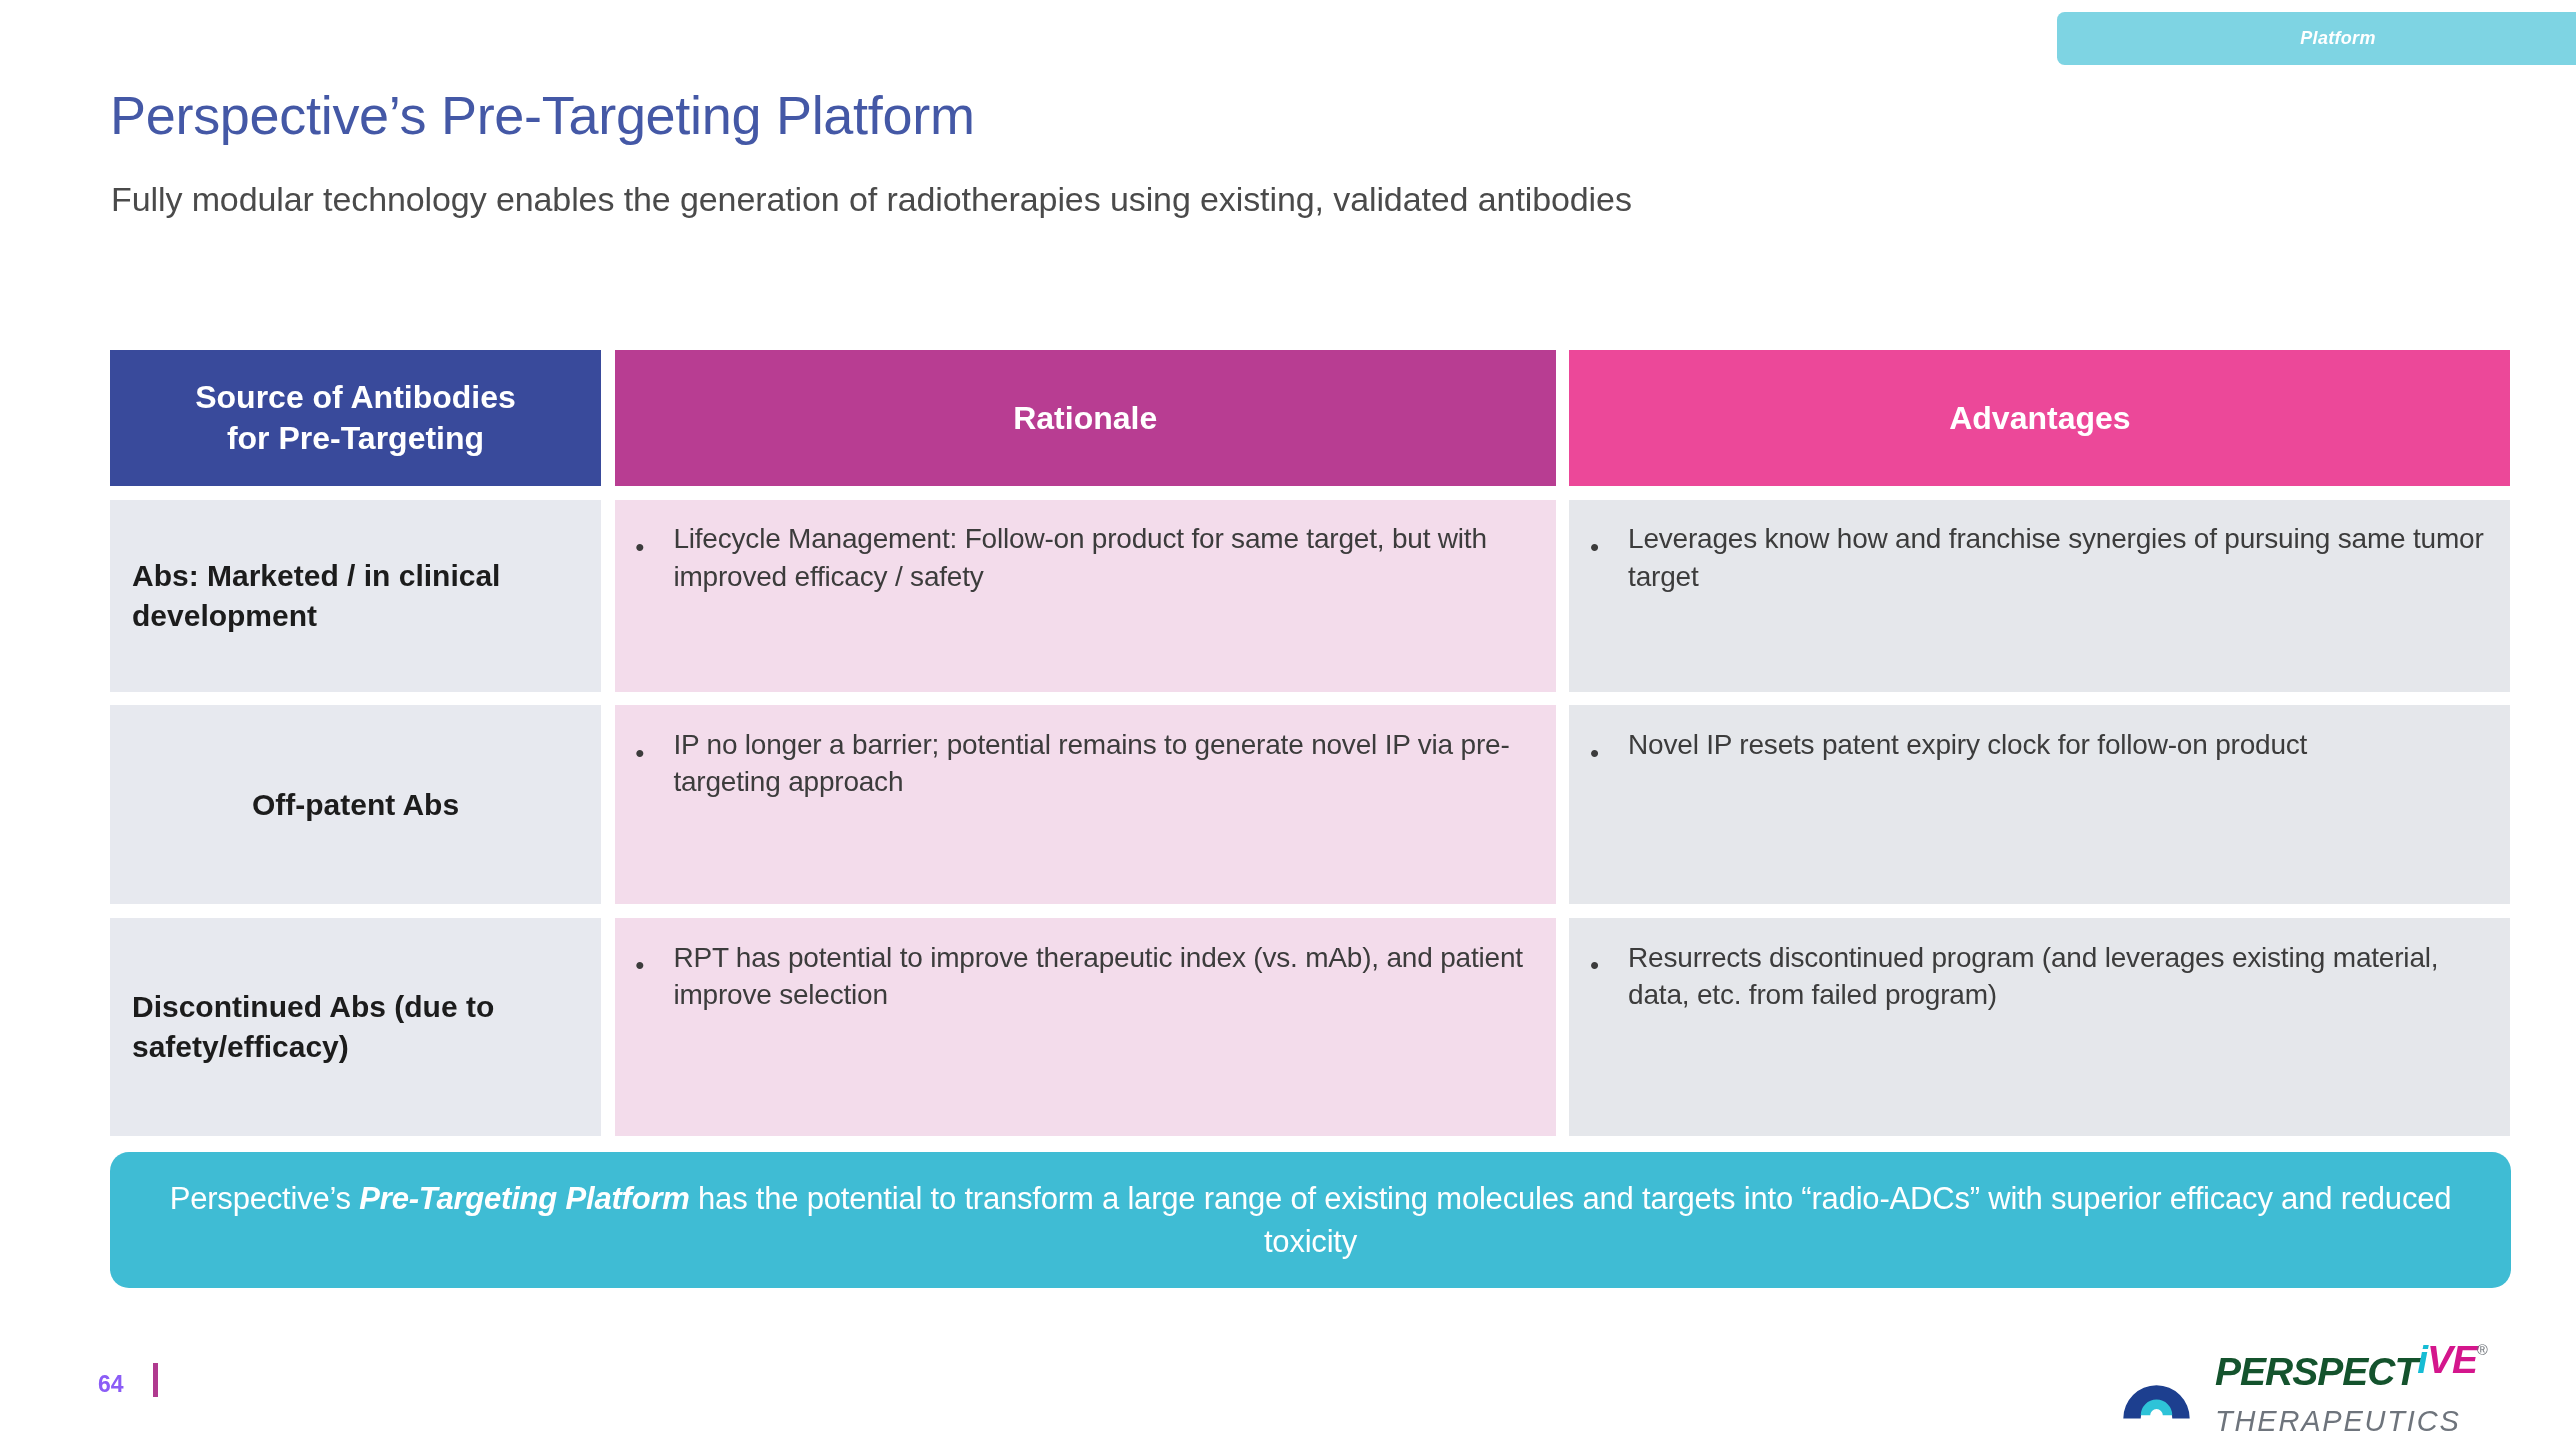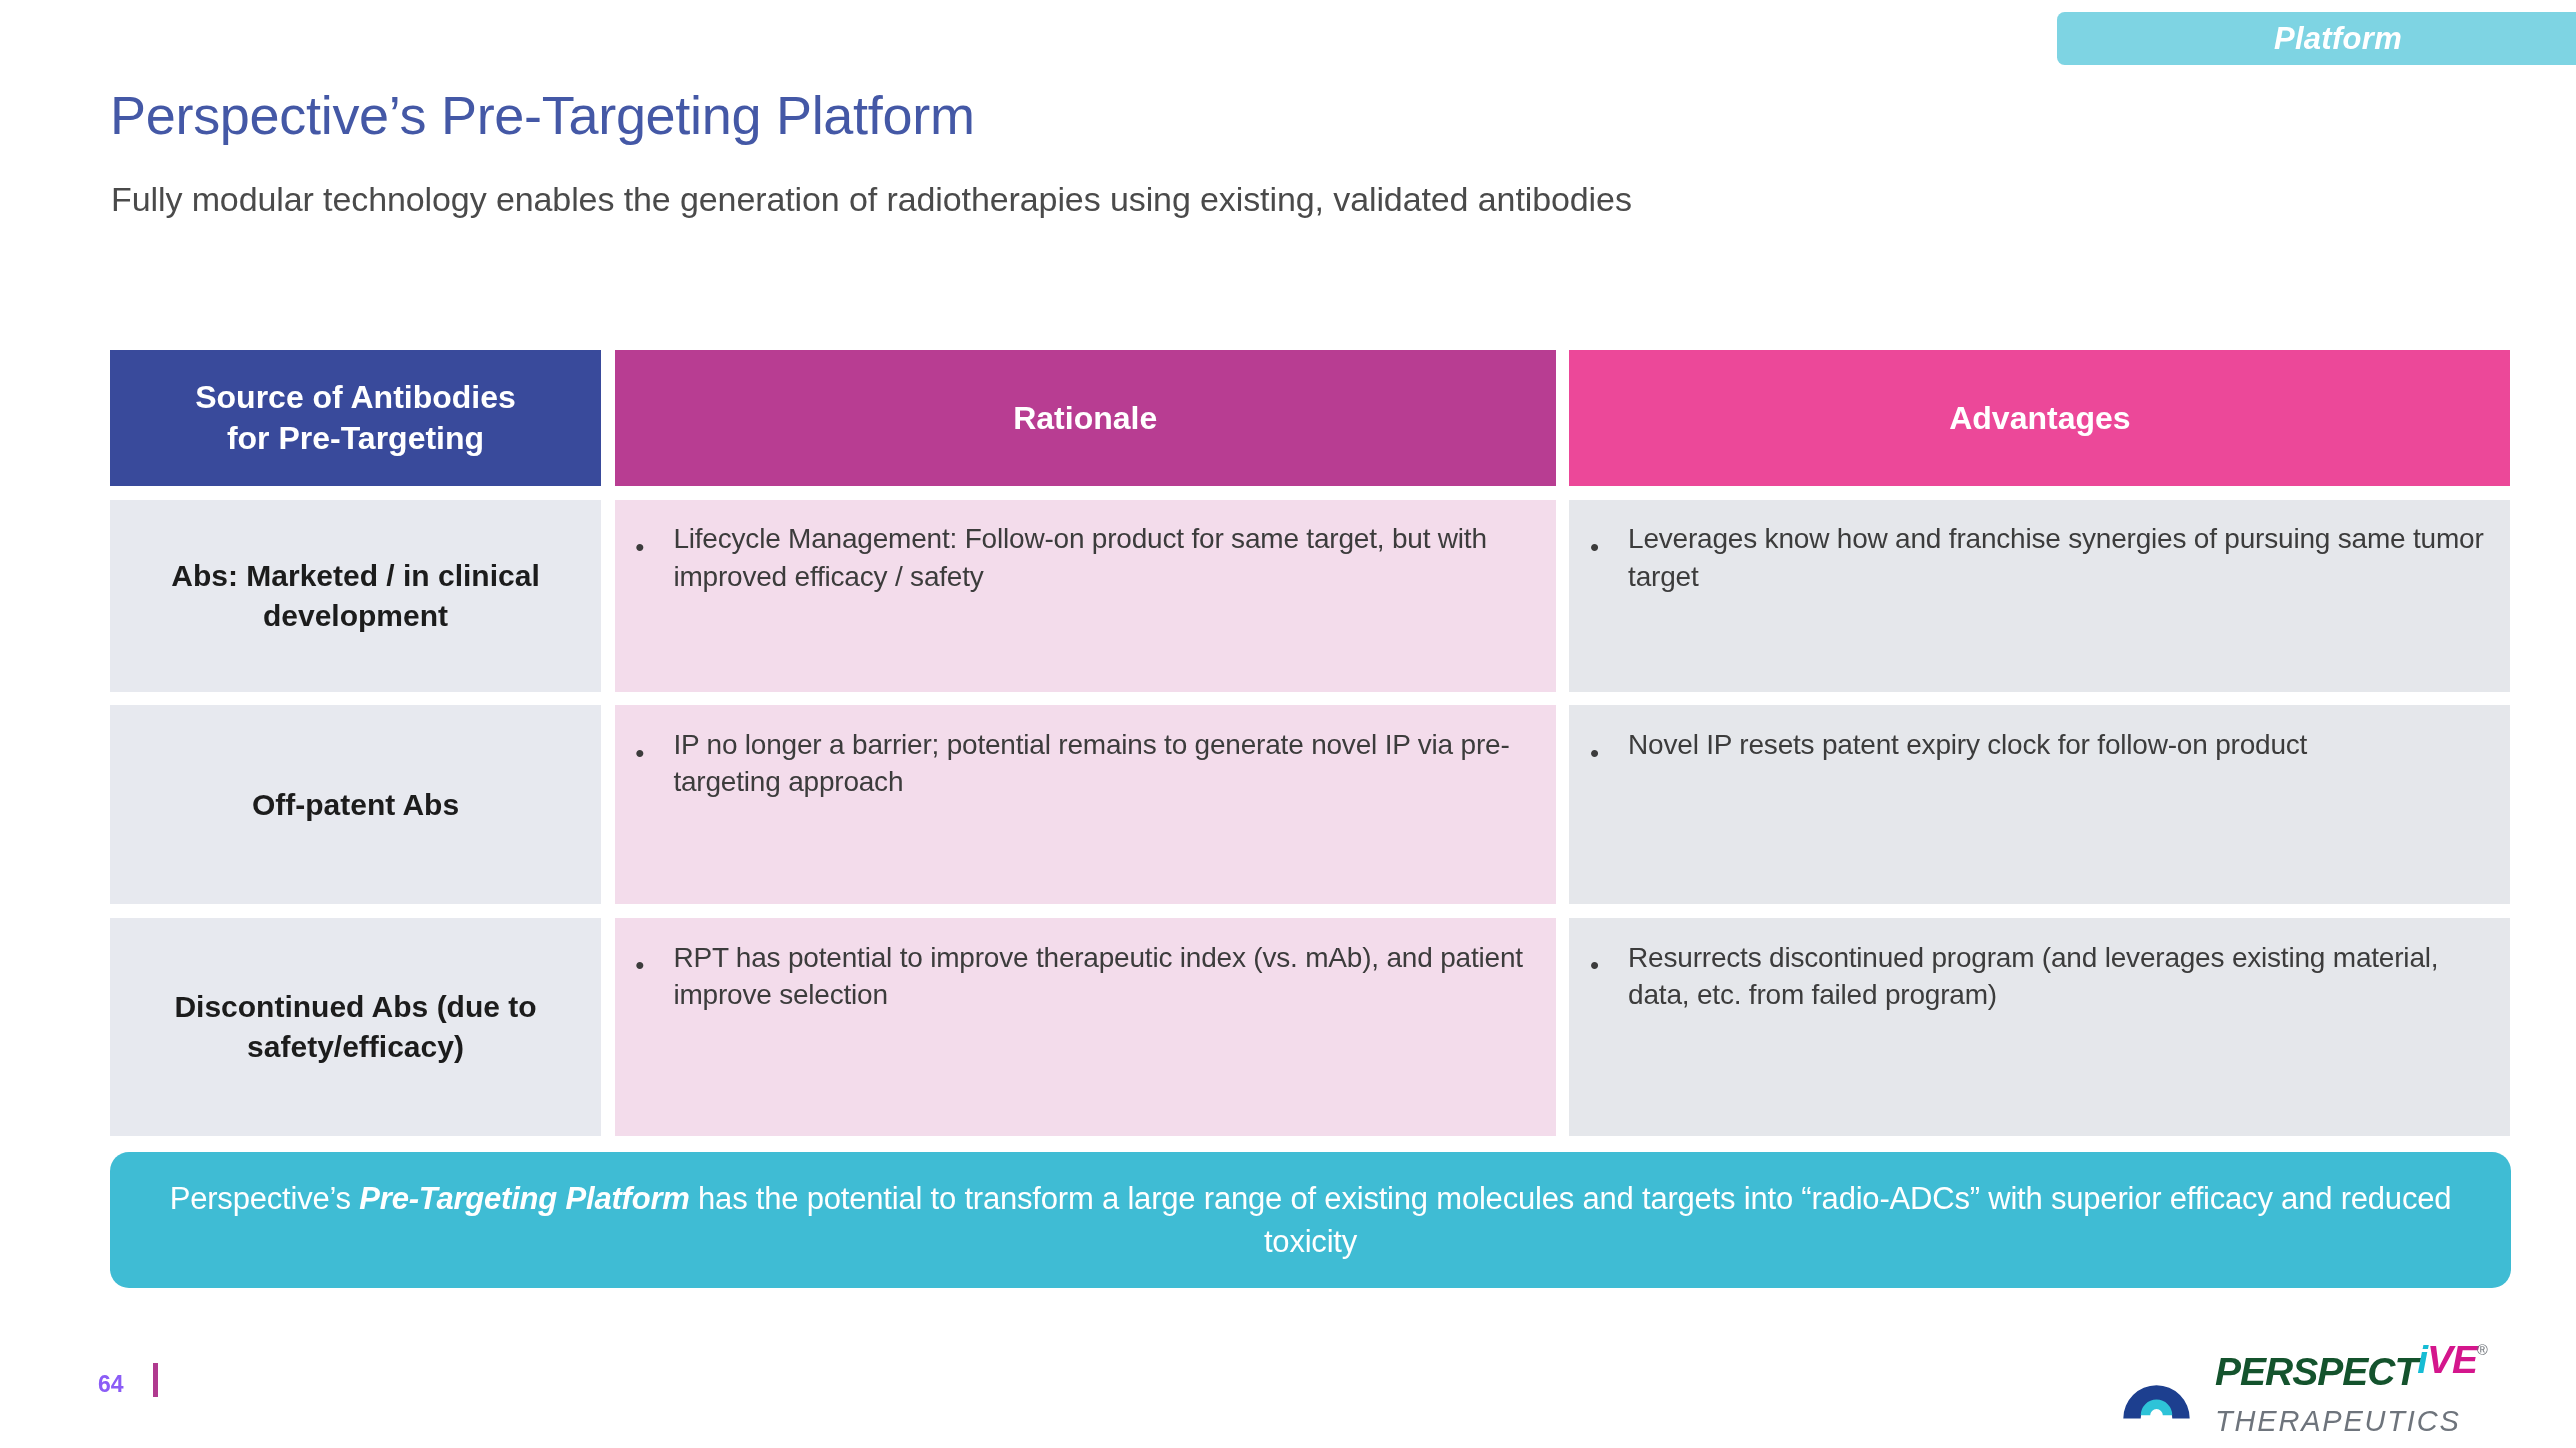--- a/index.html
+++ b/index.html
@@ -27,21 +27,21 @@
     width: 526px;
     height: 53px;
     background: #7ed4e3;
     border-radius: 7.7px;
     display: flex;
     align-items: center;
     justify-content: center;
   }
   .platform-badge-label {
     color: #ffffff;
-    font-size: 31px;
+    font-size: 18px;
     font-weight: bold;
     font-style: italic;
     letter-spacing: 0.3px;
     margin-left: 36px;
   }
 
   
   .title {
     position: absolute;
     left: 110px;
@@ -98,21 +98,21 @@
   .hdr-source    { background: #394a9b; }
   .hdr-rationale { background: #b83d92; }
   .hdr-advantage { background: #ec4899; }
 
   
   .cell-label {
     background: #e7e9ef;
     display: flex;
     align-items: center;
     justify-content: center;
-    text-align: center;
+    text-align: left;
     color: #1c1c1c;
     font-size: 30px;
     font-weight: bold;
     line-height: 1.33;
     padding: 0 22px;
   }
   .cell-bullets {
     display: flex;
     padding: 20.6px 22px 20.6px 20.6px;
   }

